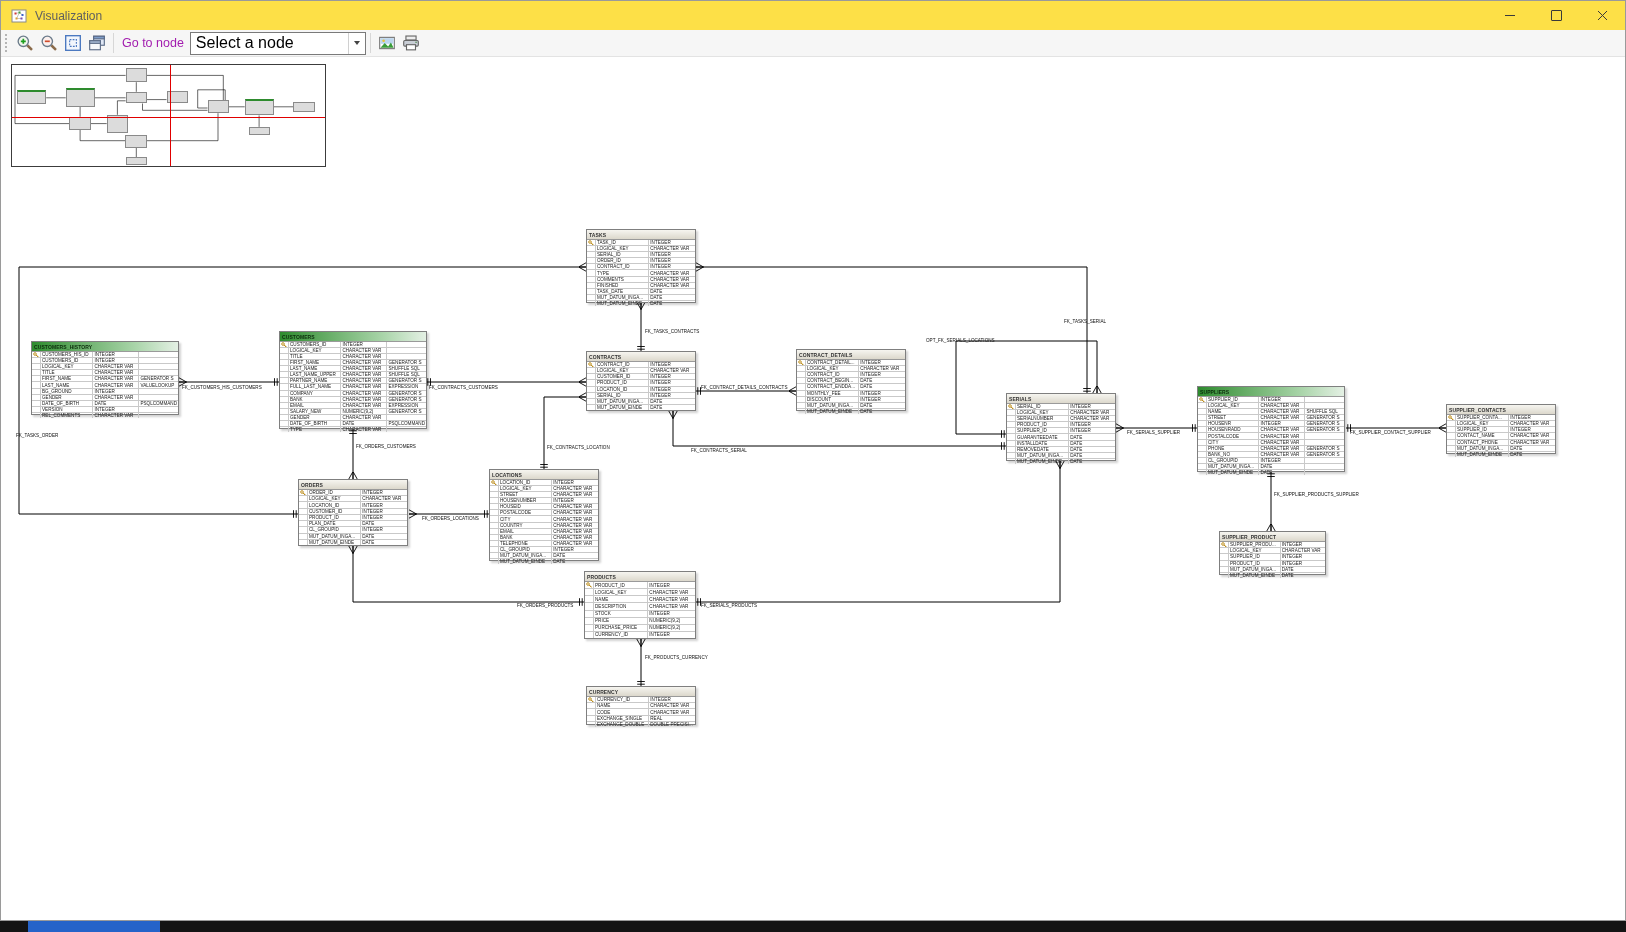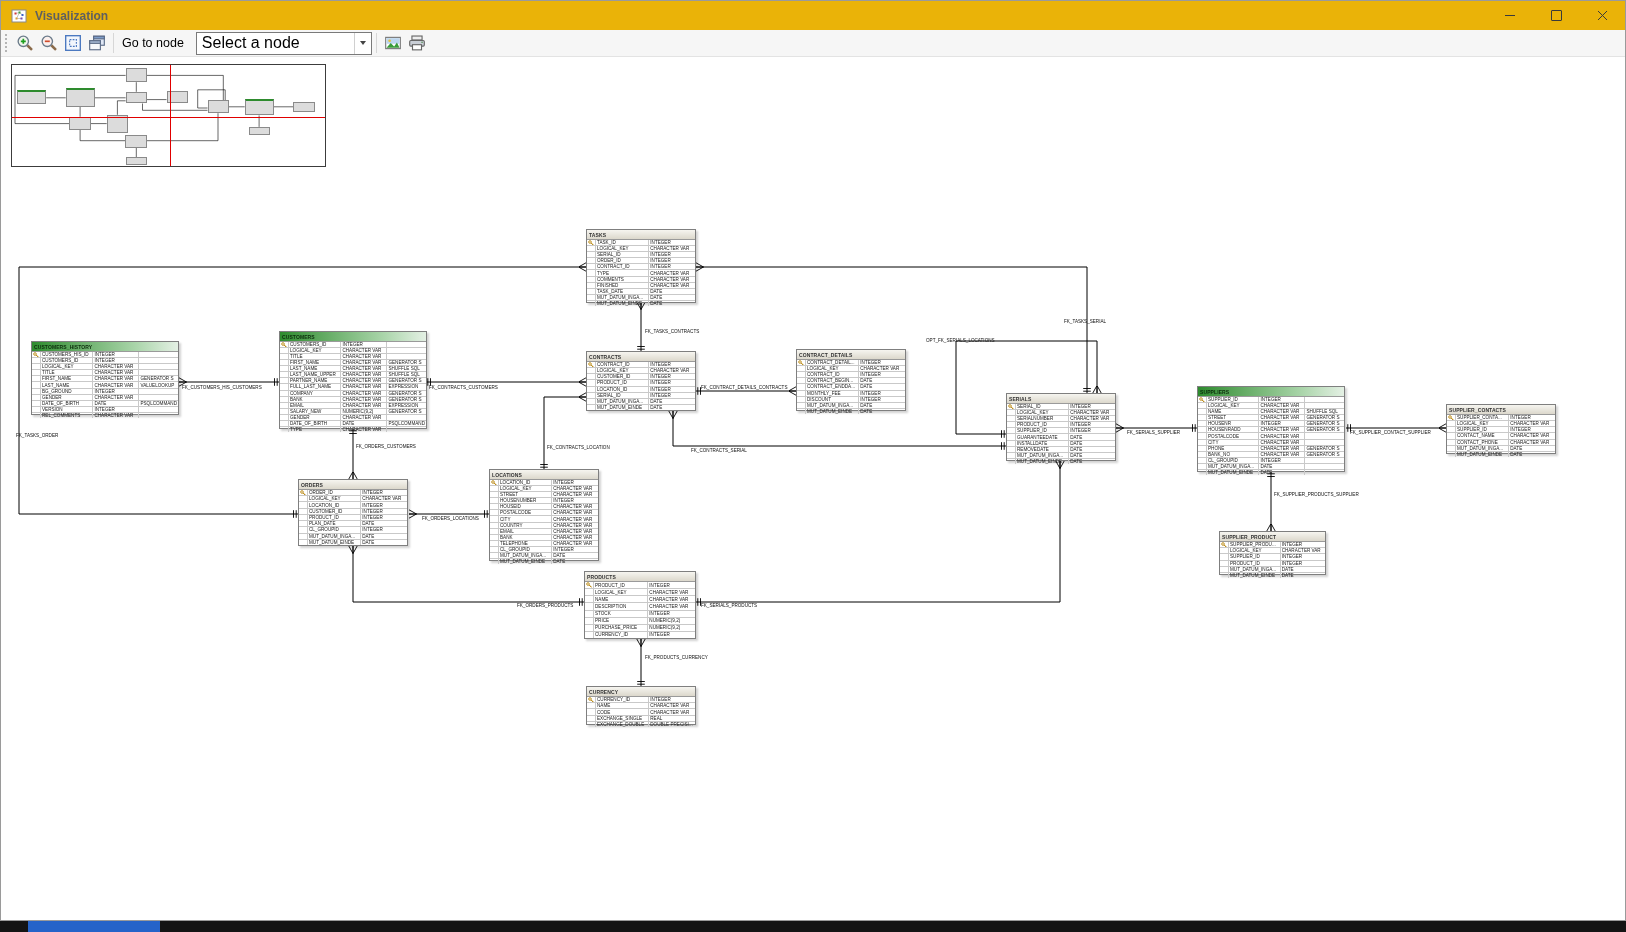--- a/index.html
+++ b/index.html
@@ -1,36 +1,36 @@
 <!DOCTYPE html>
 <html><head>
 <meta charset="utf-8">
 <style>
   html,body{margin:0;padding:0;}
   body{width:1626px;height:932px;position:relative;overflow:hidden;background:#fff;
        font-family:"Liberation Sans", sans-serif;}
   .app-window{position:absolute;left:0;top:0;right:0;bottom:11px;border:1px solid #9a9a9a;
        box-sizing:border-box;background:#fff;}
   
-  .titlebar{position:absolute;left:0;top:0;right:0;height:29px;background:#eab308;z-index:30;
-       display:flex;align-items:center;font-weight:bold;}
+  .titlebar{position:absolute;left:0;top:0;right:0;height:29px;background:#fde047;z-index:30;
+       display:flex;align-items:center;}
   .app-icon{margin-left:10px;width:16px;height:16px;display:inline-block;}
   .title{margin-left:8px;font-size:12px;color:#5f5f5f;}
   .win-controls{position:absolute;right:0;top:0;height:29px;display:flex;}
   .win-btn{width:46px;height:29px;display:flex;align-items:center;justify-content:center;cursor:default;}
   .glyph-min{width:10px;height:1px;background:#3a3a3a;}
   .glyph-max{width:9px;height:9px;border:1px solid #3a3a3a;border-radius:1px;}
   
   .toolbar{position:absolute;left:0;top:29px;right:0;height:26px;background:#f6f6f6;z-index:30;
        display:flex;align-items:center;border-bottom:1px solid #e3e3e3;}
   .grip{width:2px;height:18px;border-left:2px dotted #b5b5b5;margin:0 4px 0 4px;}
   .tb-btn{width:22px;height:22px;border:none;background:transparent;padding:1px;margin:0 1px;
        display:flex;align-items:center;justify-content:center;}
   .sep{width:1px;height:20px;background:#d7d7d7;margin:0 4px;}
-  .goto-label{font-size:12.5px;color:#000000;margin:0 12px 0 4px;white-space:nowrap;}
+  .goto-label{font-size:12.5px;color:#a21caf;margin:0 6px 0 4px;white-space:nowrap;}
   .combo{width:174px;height:21px;background:#fff;border:1px solid #7a7a7a;display:flex;
        align-items:center;position:relative;}
   .combo-value{font-size:16px;color:#000;padding-left:5px;flex:1;white-space:nowrap;overflow:hidden;}
   .combo-arrow{width:16px;height:100%;display:flex;align-items:center;justify-content:center;
        border-left:1px solid #d0d0d0;}
   .combo-arrow i{width:0;height:0;border-left:3.5px solid transparent;border-right:3.5px solid transparent;
        border-top:4px solid #444;}
   
   .canvas{position:absolute;inset:0;background:#fff;z-index:1;}
   #edges{position:absolute;left:0;top:0;z-index:1;}

